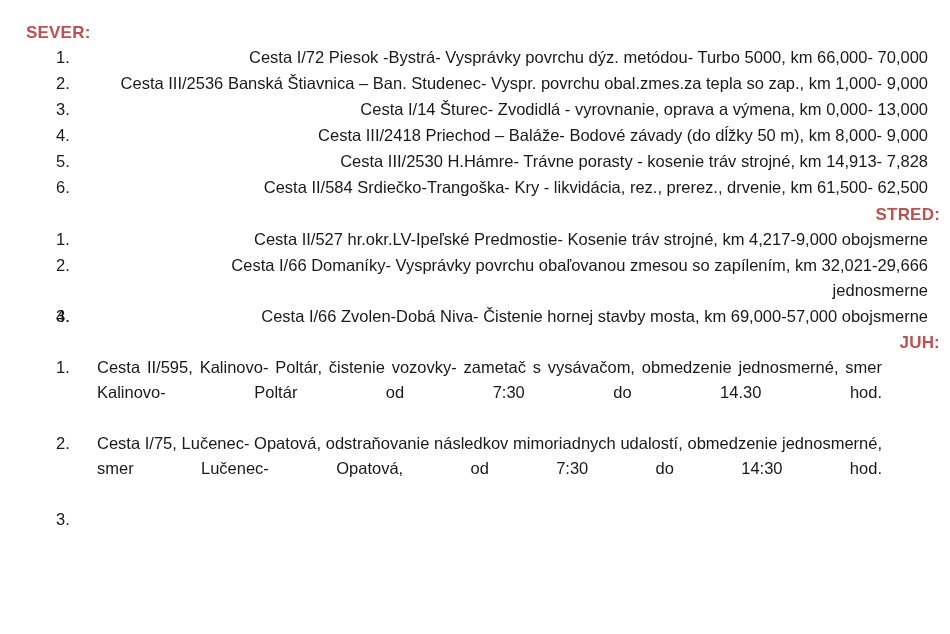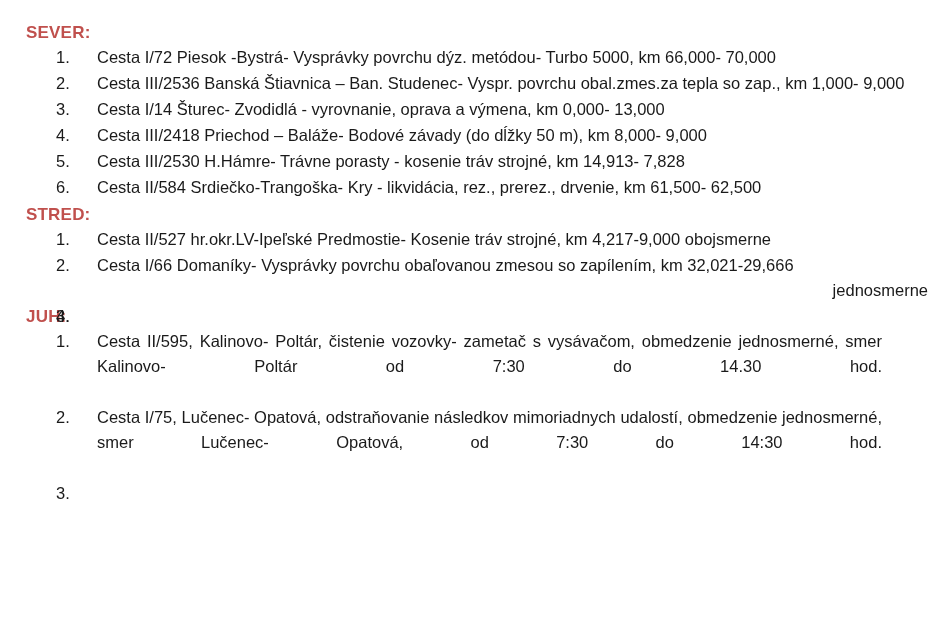--- a/index.html
+++ b/index.html
@@ -57,21 +57,21 @@
     font-size: 16.5px;
     line-height: 25px;
     color: #1a1a1a;
   }
   li.item .body {
     display: block;
   }
   
   .sec-sever li.item .body,
   .sec-stred li.item .body {
-    text-align: left;
+    text-align: right;
   }
   
   .sec-juh li.item .body {
     text-align: justify;
     text-justify: inter-word;
   }
   .sec-juh li.item {
     padding-right: 58px;
   }
   .sec-juh li.item .body::after {
@@ -82,21 +82,21 @@
   
   .contline {
     display: block;
     padding-left: 63px;
     text-align: right;
   }
   .sec-sever { margin-bottom: 0; }
   .sec-stred { margin-top: 4px; }
   .sec-juh   { margin-top: 3px; }
   .sec-stred .section-heading,
-  .sec-juh .section-heading { margin-top: 2px; }
+  .sec-juh .section-heading { margin-top: 2px; text-align: right; }
 </style>
 </head>
 <body>
 
 <div class="page">
 
   <div class="section sec-sever">
     <div class="section-heading">SEVER:</div>
     <ol class="items">
       <li class="item">
@@ -136,20 +136,21 @@
       <li class="item">
         <span class="num">2.</span>
         <span class="body">Cesta I/66 Domaníky- Vysprávky povrchu obaľovanou zmesou so zapílením, km 32,021-29,666</span>
         <span class="contline">jednosmerne</span>
       </li>
       <li class="item">
         <span class="num">3.</span>
       </li>
       <li class="item">
         <span class="num">4.</span>
+        <span class="body">Cesta I/66 Zvolen-Dobá Niva- Čistenie hornej stavby mosta, km 69,000-57,000 obojsmerne</span>
       </li>
     </ol>
   </div>
 
   <div class="section sec-juh">
     <div class="section-heading">JUH:</div>
     <ol class="items">
       <li class="item">
         <span class="num">1.</span>
         <span class="body">Cesta II/595, Kalinovo- Poltár, čistenie vozovky- zametač s vysávačom, obmedzenie jednosmerné, smer Kalinovo- Poltár od 7:30 do 14.30 hod.</span>

